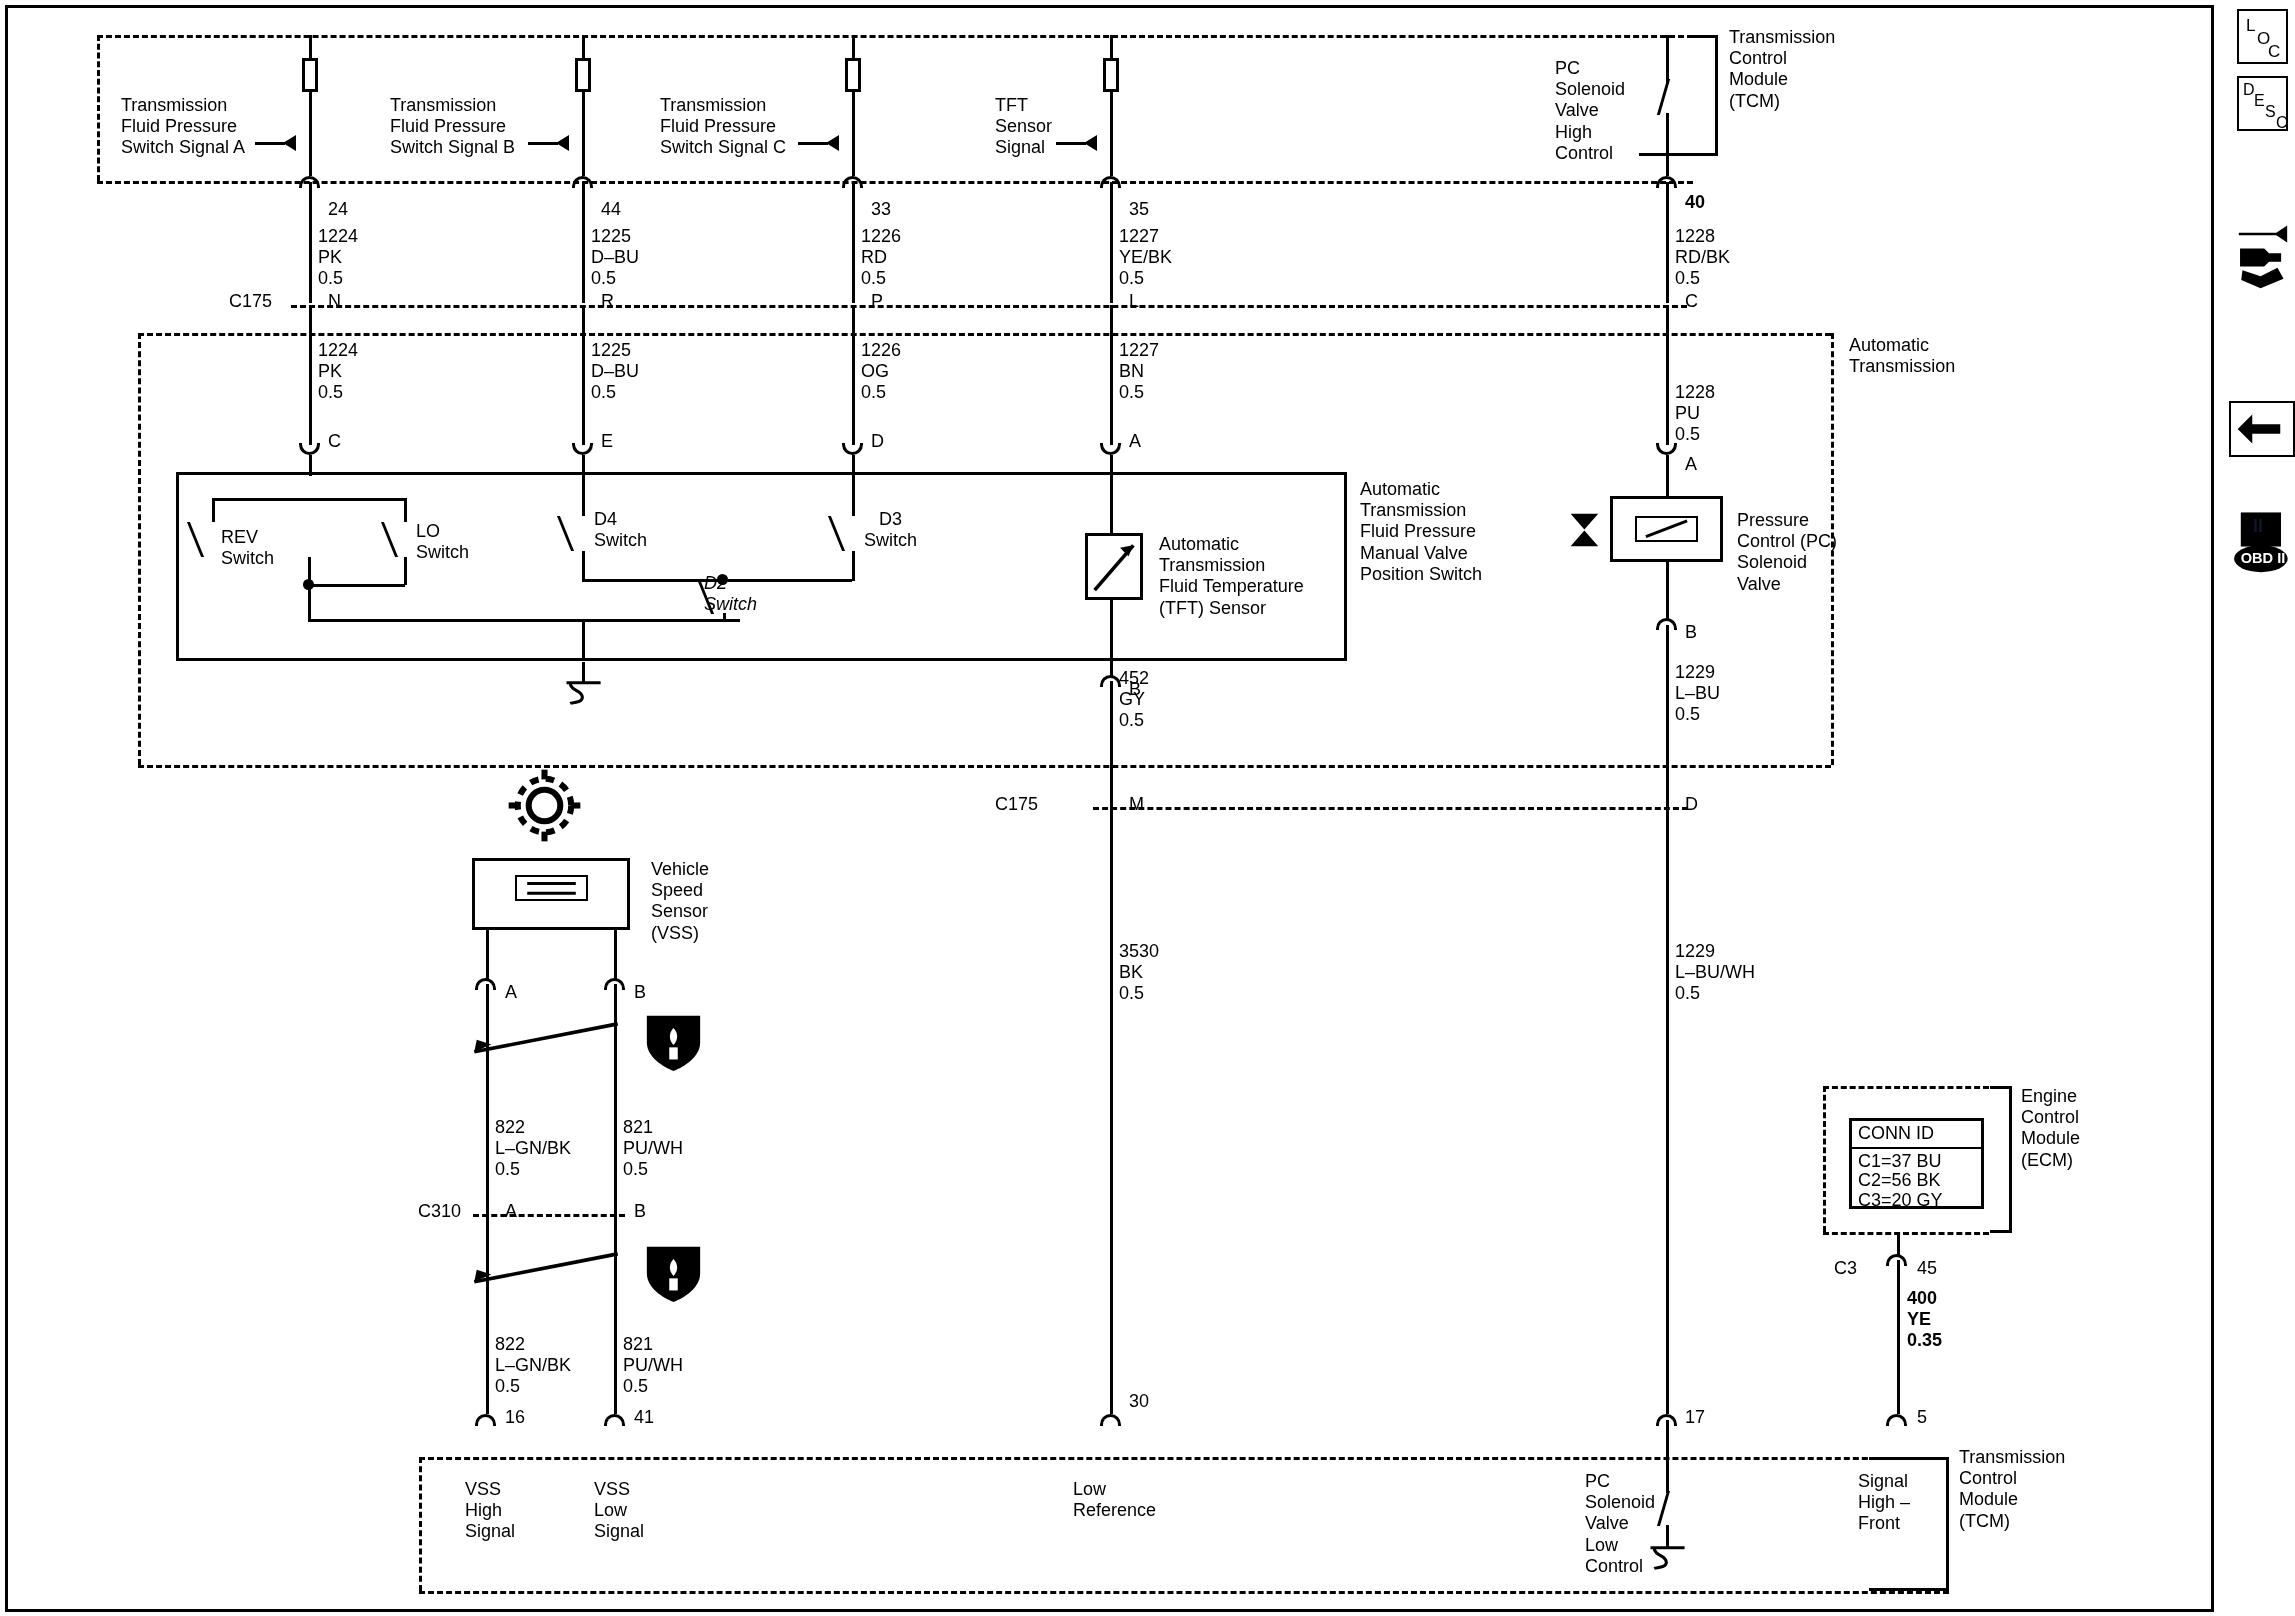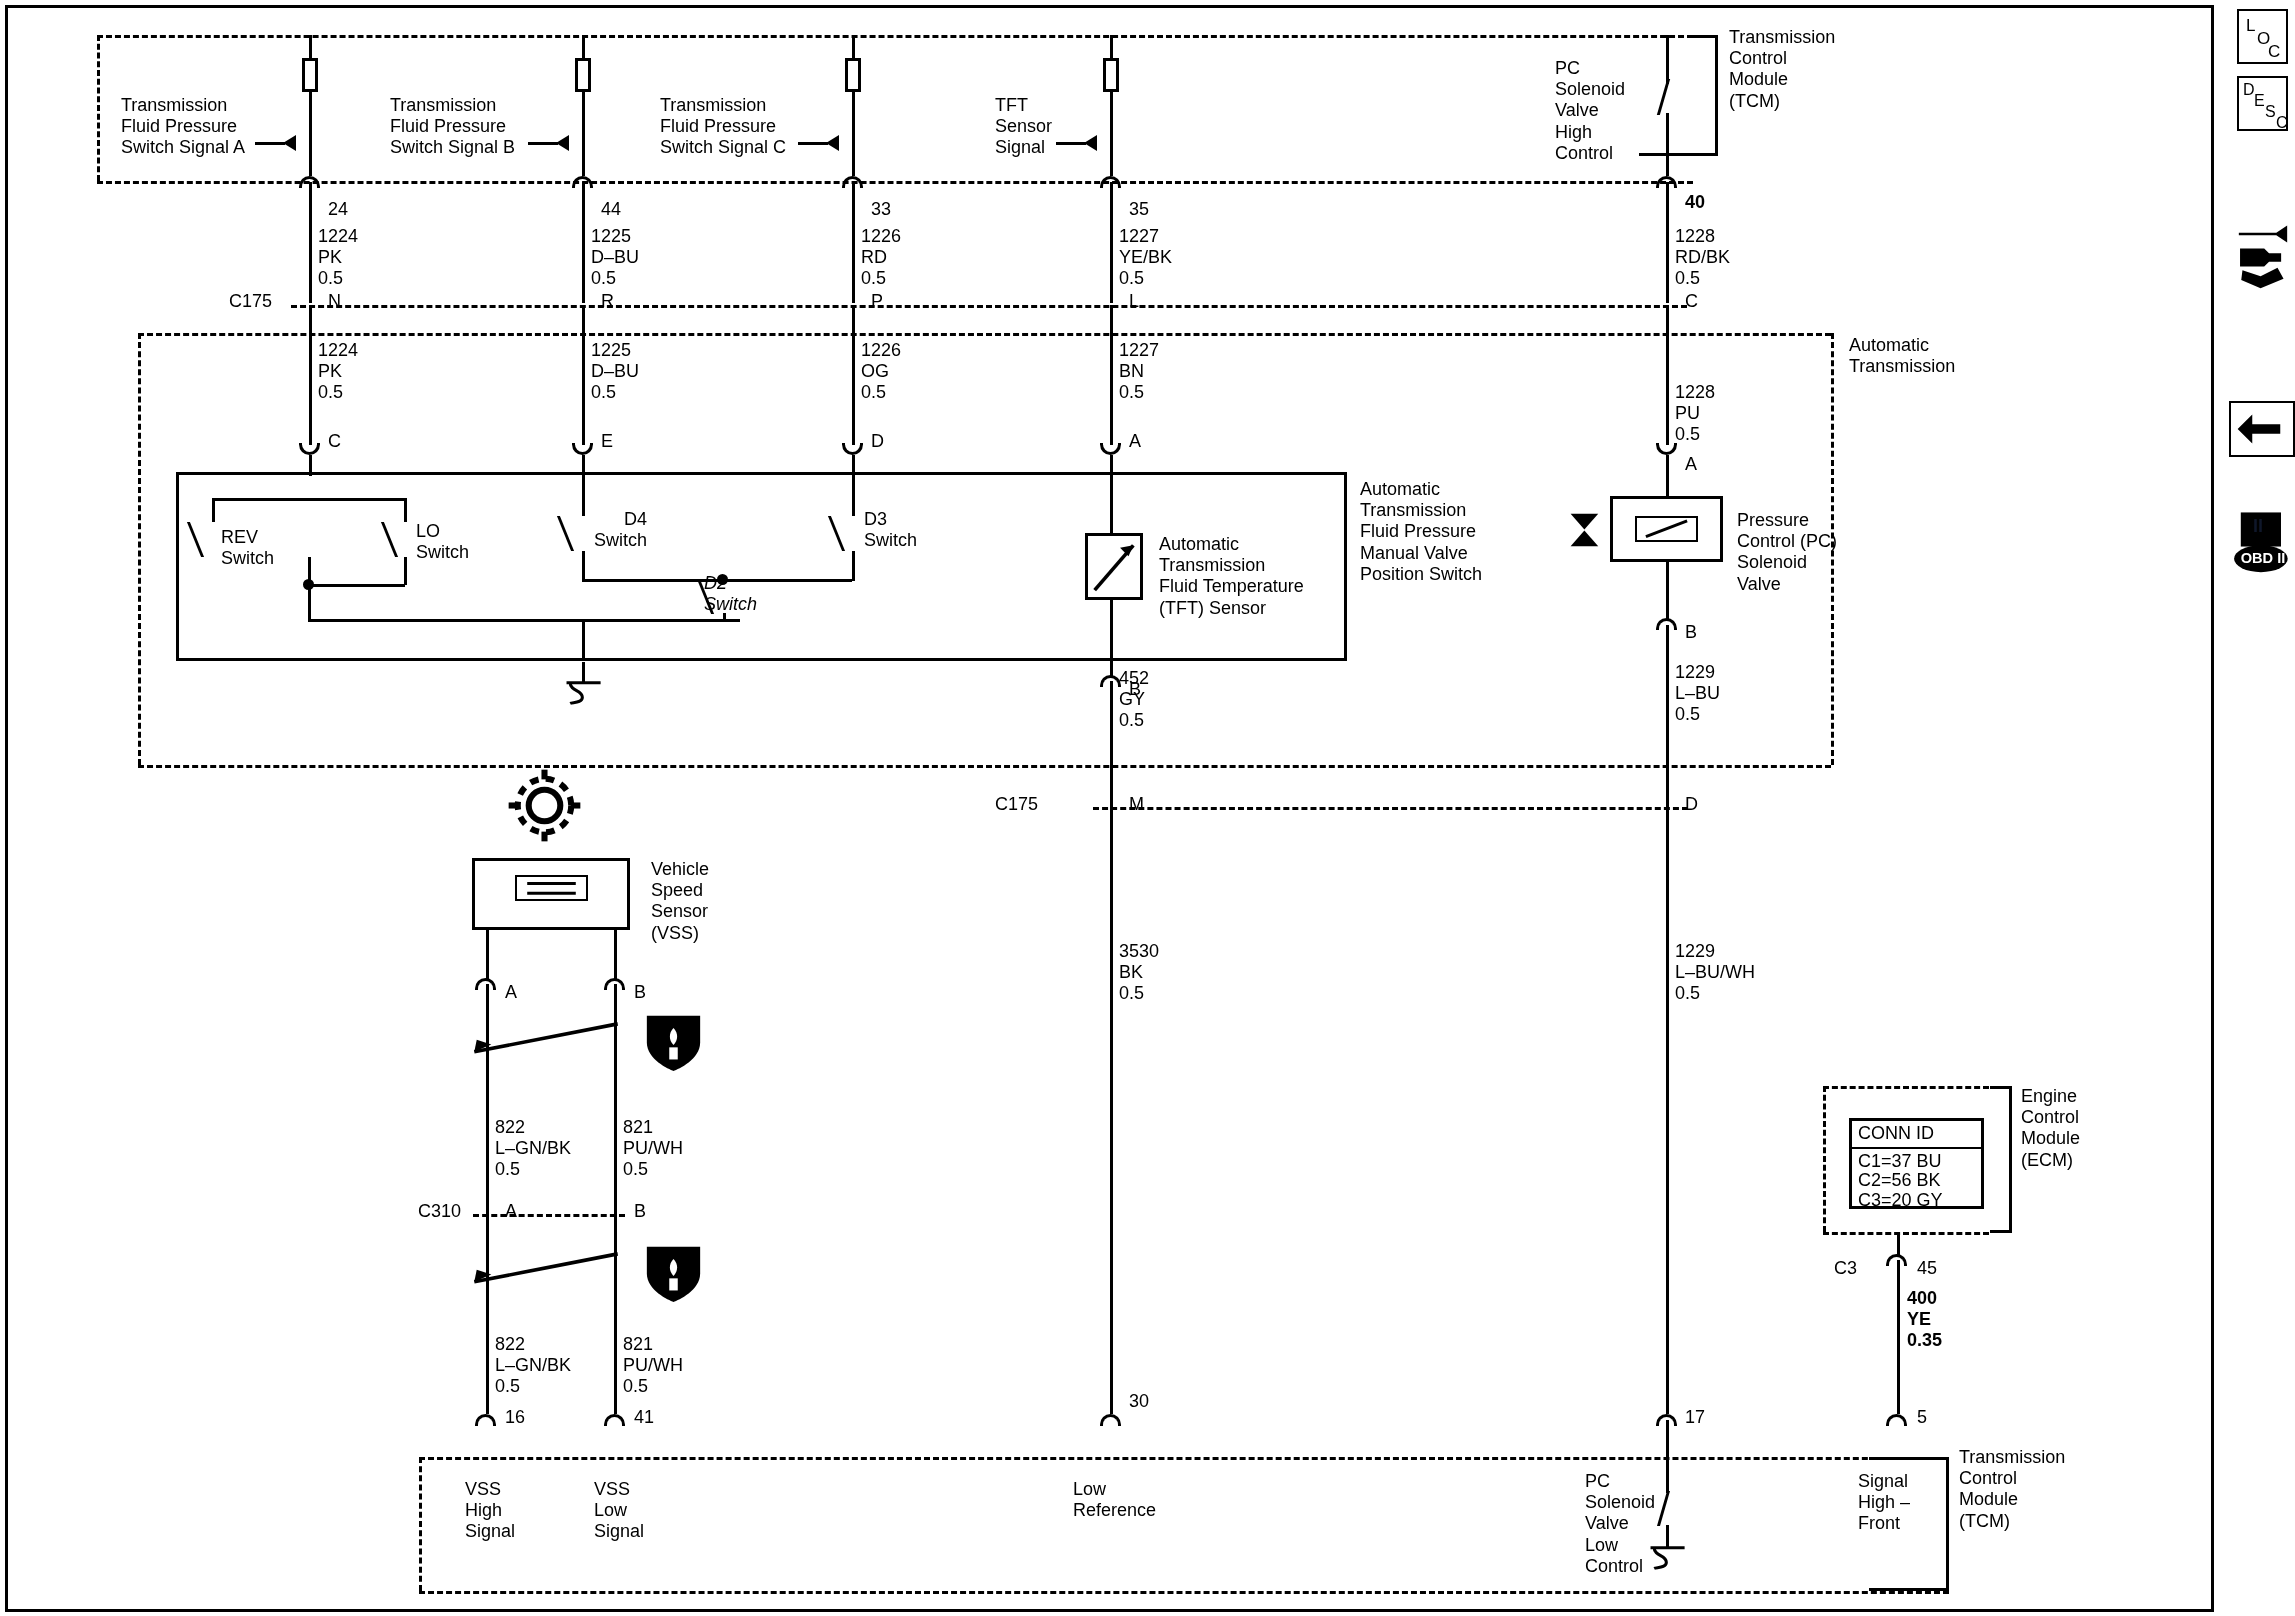--- a/index.html
+++ b/index.html
@@ -179,28 +179,28 @@
 Switch</div>
   <div class="hline" style="left:308px;top:584px;width:97px;"></div>
   <div class="vline" style="left:308px;top:557px;height:28px;"></div>
   <div class="vline" style="left:404px;top:557px;height:28px;"></div>
   <div style="position:absolute;left:303px;top:579px;width:11px;height:11px;background:#000;border-radius:50%;"></div>
   <div class="vline" style="left:308px;top:584px;height:38px;"></div>
   <div class="hline" style="left:308px;top:619px;width:432px;"></div>
   <div class="vline" style="left:582px;top:619px;height:42px;"></div>
 
   <div style="position:absolute;left:564px;top:516px;width:24px;height:35px;border-left:3px solid #000;transform:skewX(22deg);"></div>
-  <div class="lbl" style="left:594px;top:509px;text-align:right;">D4
+  <div class="lbl" style="left:594px;top:509px;">D4
 Switch</div>
   <div class="vline" style="left:582px;top:551px;height:30px;"></div>
   <div class="hline" style="left:582px;top:579px;width:270px;"></div>
   <div style="position:absolute;left:717px;top:574px;width:11px;height:11px;background:#000;border-radius:50%;"></div>
 
   <div style="position:absolute;left:835px;top:516px;width:24px;height:35px;border-left:3px solid #000;transform:skewX(22deg);"></div>
-  <div class="lbl" style="left:864px;top:509px;">D3
+  <div class="lbl" style="left:864px;top:509px;text-align:center;">D3
 Switch</div>
   <div class="vline" style="left:852px;top:551px;height:30px;"></div>
 
   <div style="position:absolute;left:704px;top:579px;width:24px;height:35px;border-left:3px solid #000;transform:skewX(22deg);"></div>
   <div class="lbl" style="left:704px;top:573px;font-style:italic;">D2
 Switch</div>
   <div class="vline" style="left:723px;top:613px;height:8.5px;"></div>
 
   <div class="vline" style="left:582px;top:662px;height:20.6px;"></div>
   <svg style="position:absolute;left:564px;top:679px;width:44px;height:28px;" viewBox="0 0 72 46" width="44" height="28">

